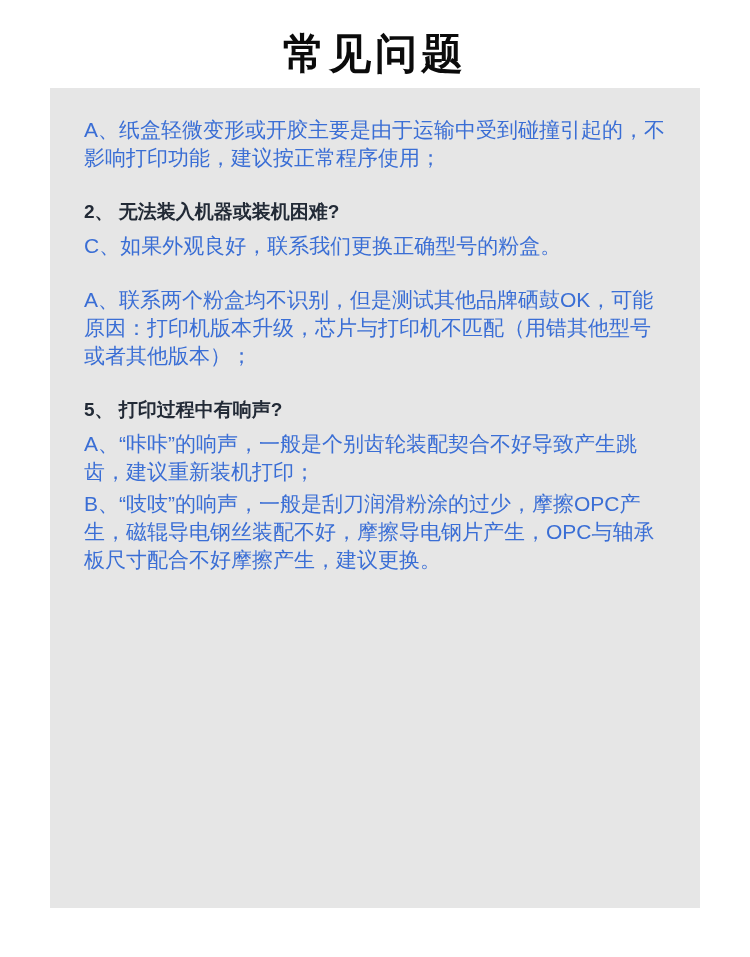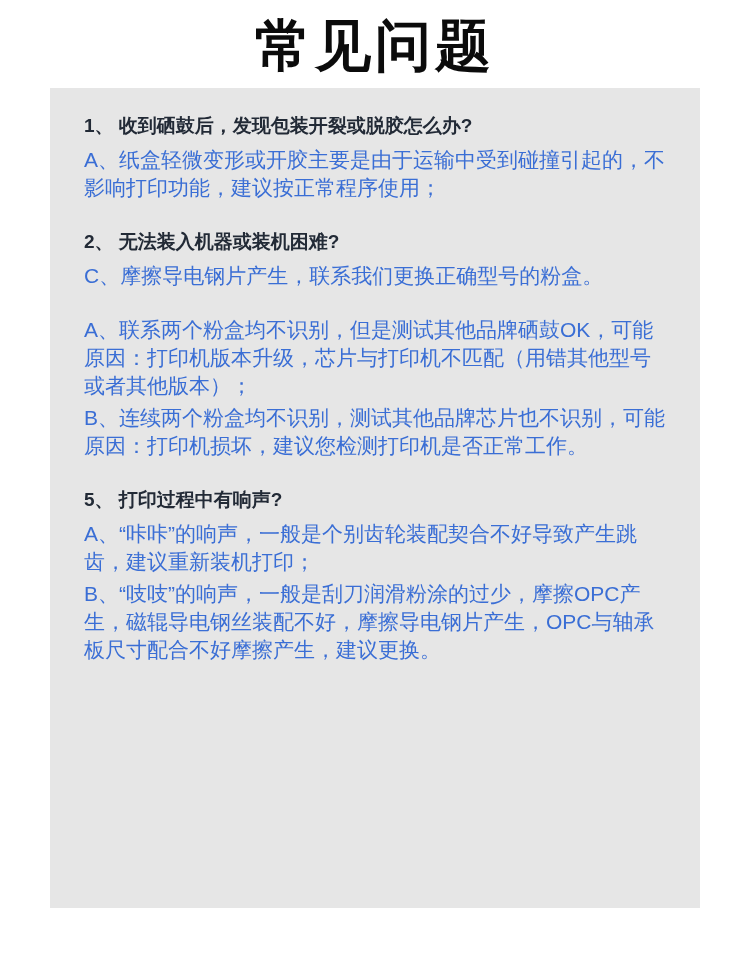--- a/index.html
+++ b/index.html
@@ -8,26 +8,26 @@
     background: #ffffff;
     font-family: "Liberation Sans", "DejaVu Sans", sans-serif;
   }
   body {
     width: 750px;
     height: 957px;
     overflow: hidden;
   }
   .page-title {
     margin: 0;
-    padding-top: 9px;
+    padding-top: 26px;
     height: 88px;
     box-sizing: border-box;
     text-align: center;
     font-family: "DejaVu Serif", "Liberation Serif", serif;
-    font-size: 56px;
+    font-size: 42px;
     font-weight: 600;
     letter-spacing: 4px;
     color: #0b0b0b;
   }
   .faq-panel {
     width: 650px;
     margin-left: 50px;
     box-sizing: border-box;
     background: #e6e6e6;
     padding: 24px 34px 28px 34px;
@@ -54,32 +54,30 @@
   }
 </style>
 </head>
 <body>
 
 <h1 class="page-title">常见问题</h1>
 
 <div class="faq-panel">
 
   <div class="faq-section">
-    <h2 class="faq-question">1、 收到硒鼓后，发现包装开裂或脱胶怎么办?</h2>
     <p class="faq-answer">A、纸盒轻微变形或开胶主要是由于运输中受到碰撞引起的，不影响打印功能，建议按正常程序使用；</p>
   </div>
 
   <div class="faq-section">
     <h2 class="faq-question">2、 无法装入机器或装机困难?</h2>
-    <p class="faq-answer">C、摩擦导电钢片产生，联系我们更换正确型号的粉盒。</p>
+    <p class="faq-answer">C、如果外观良好，联系我们更换正确型号的粉盒。</p>
   </div>
 
   <div class="faq-section">
     <p class="faq-answer">A、联系两个粉盒均不识别，但是测试其他品牌硒鼓OK，可能原因：打印机版本升级，芯片与打印机不匹配（用错其他型号或者其他版本）；</p>
-    <p class="faq-answer">B、连续两个粉盒均不识别，测试其他品牌芯片也不识别，可能原因：打印机损坏，建议您检测打印机是否正常工作。</p>
   </div>
 
   <div class="faq-section">
   </div>
 
   <div class="faq-section">
     <h2 class="faq-question">5、 打印过程中有响声?</h2>
     <p class="faq-answer">A、“咔咔”的响声，一般是个别齿轮装配契合不好导致产生跳齿，建议重新装机打印；</p>
     <p class="faq-answer">B、“吱吱”的响声，一般是刮刀润滑粉涂的过少，摩擦OPC产生，磁辊导电钢丝装配不好，摩擦导电钢片产生，OPC与轴承板尺寸配合不好摩擦产生，建议更换。</p>
   </div>

